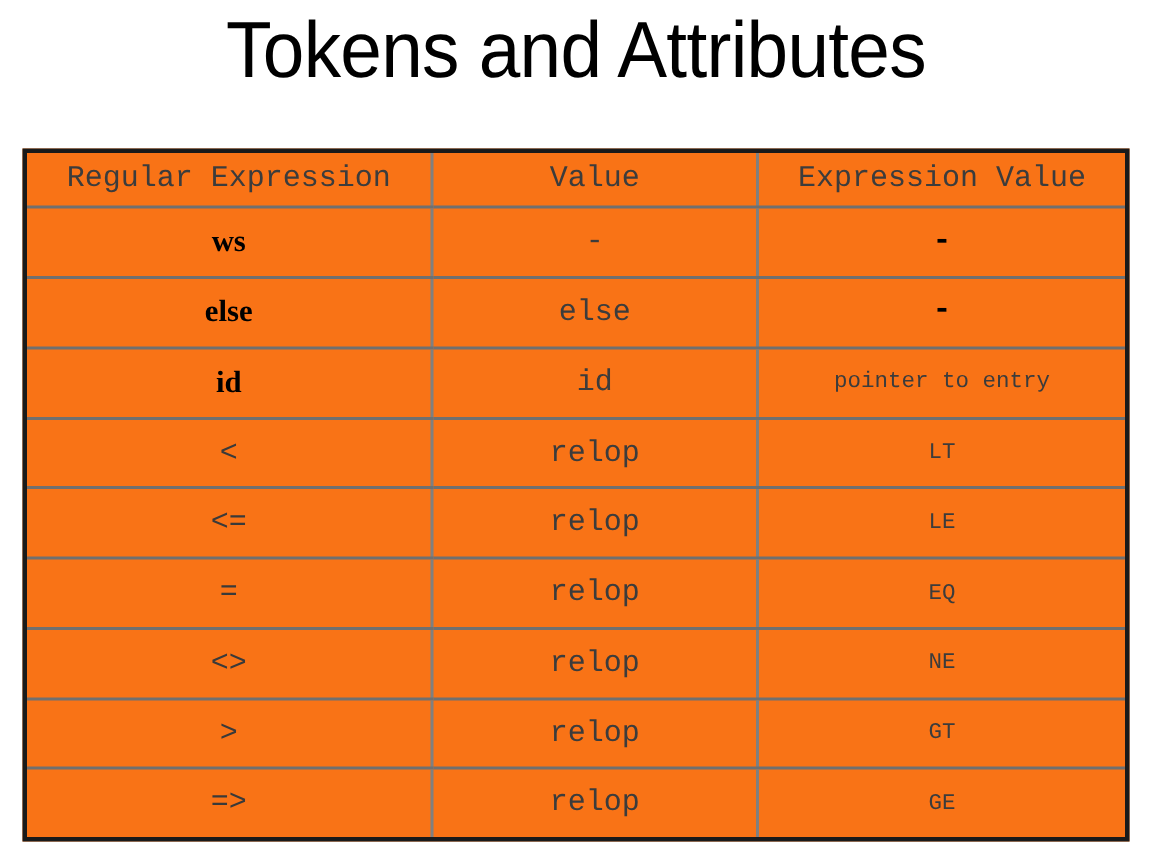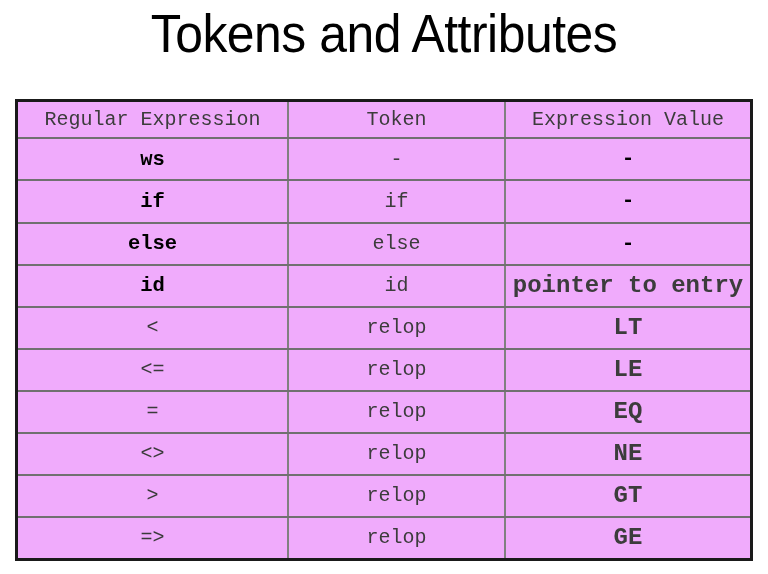--- a/index.html
+++ b/index.html
@@ -40,21 +40,21 @@
   }
 
   .table-wrap {
     position: absolute;
     left: 15px;
     top: 99px;
     width: 738px;
     height: 462px;
     box-sizing: border-box;
     border: 3px solid #1a1a1a;
-    background: #f0abfc;
+    background: #f97316;
   }
 
   table.tokens {
     width: 100%;
     height: 100%;
     border-collapse: collapse;
     table-layout: fixed;
     font-family: "Liberation Mono", "DejaVu Sans Mono", monospace;
   }
 
@@ -91,35 +91,36 @@
   }
 
   td.re {
     font-size: 20px;
     color: #1c1c1c;
   }
   td.re.bold {
     font-weight: 700;
     font-size: 20.5px;
     color: #000000;
+    font-family: Liberation Serif, serif;
   }
   td.re.sym {
     font-weight: 400;
     color: #3a3a3a;
   }
 
   td.tok {
     font-size: 20px;
     font-weight: 400;
     color: #3c3c3c;
   }
 
   td.attr {
-    font-size: 24px;
-    font-weight: 700;
+    font-size: 15px;
+    font-weight: 400;
     color: #3c3c3c;
   }
   td.attr.dash {
     font-weight: 700;
     font-size: 21px;
     color: #000000;
   }
 </style>
 </head>
 <body>
@@ -131,37 +132,32 @@
   <div class="table-wrap">
     <table class="tokens">
       <colgroup>
         <col class="c1">
           <col class="c2">
           <col class="c3">
       </colgroup>
       <thead>
         <tr>
           <th>Regular Expression</th>
-          <th>Token</th>
+          <th>Value</th>
           <th>Expression Value</th>
         </tr>
       </thead>
       <tbody>
 
         <tr>
           <td class="re bold">ws</td>
           <td class="tok">-</td>
           <td class="attr dash">-</td>
         </tr>
 
-        <tr>
-          <td class="re bold">if</td>
-          <td class="tok">if</td>
-          <td class="attr dash">-</td>
-        </tr>
 
 
         <tr>
           <td class="re bold">else</td>
           <td class="tok">else</td>
           <td class="attr dash">-</td>
         </tr>
 
         <tr>
           <td class="re bold">id</td>

